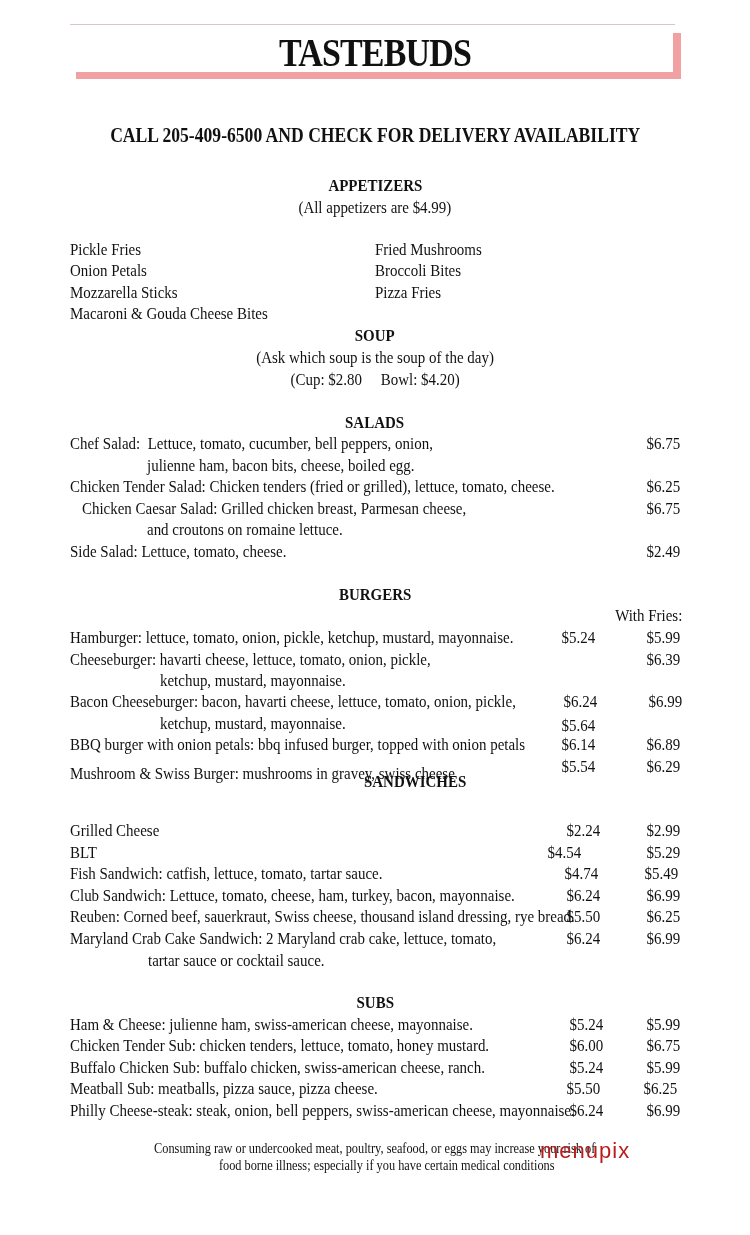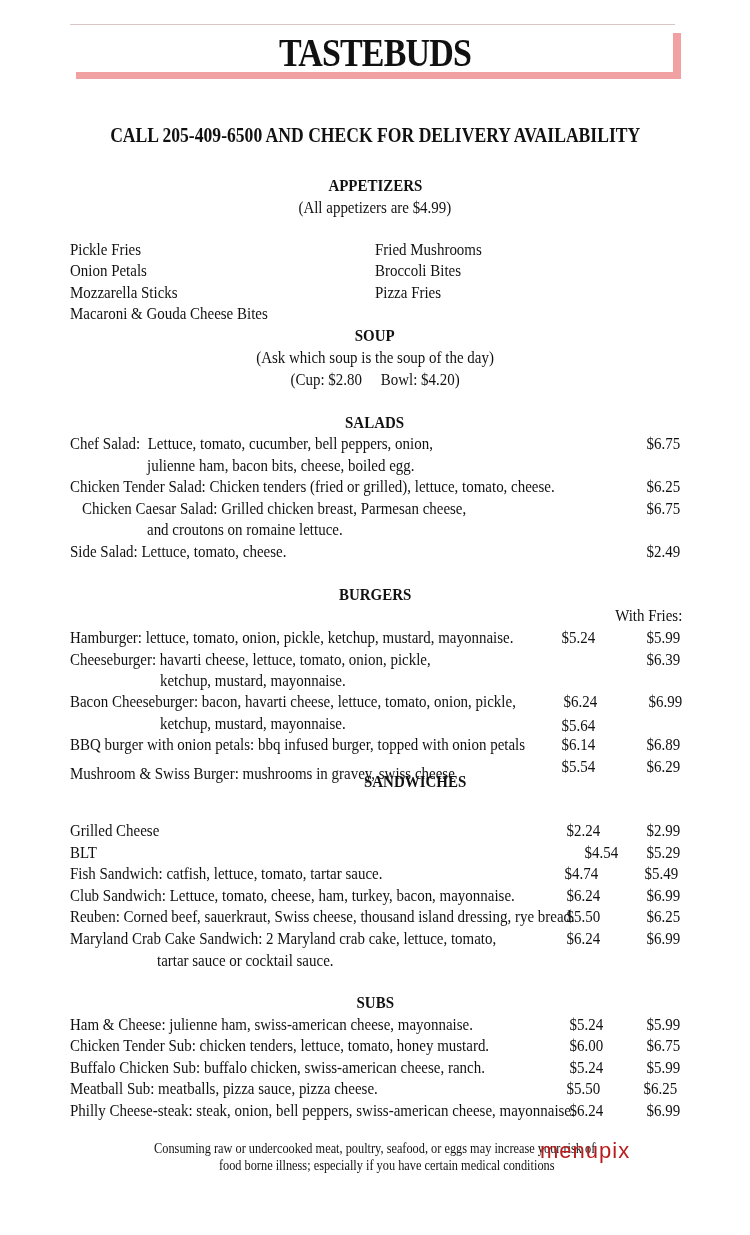--- a/index.html
+++ b/index.html
@@ -105,41 +105,41 @@
 
   <div class="abs c hdr" style="top:771px;margin-left:40px;"><span class="cx">SANDWICHES</span></div>
 
   <div>
     <div class="abs l" style="top:820px;"><span class="x">Grilled Cheese</span></div>
     <div class="abs r" style="left:545px; width:55px; top:820px;"><span class="rx">$2.24</span></div>
     <div class="abs r" style="left:620px; width:60px; top:820px;"><span class="rx">$2.99</span></div>
   </div>
   <div>
     <div class="abs l" style="top:842px;"><span class="x">BLT</span></div>
-    <div class="abs r" style="left:563px; width:55px; top:842px;"><span class="rx">$4.54</span></div>
+    <div class="abs r" style="left:526px; width:55px; top:842px;"><span class="rx">$4.54</span></div>
     <div class="abs r" style="left:620px; width:60px; top:842px;"><span class="rx">$5.29</span></div>
   </div>
   <div>
     <div class="abs l" style="top:863px;"><span class="x">Fish Sandwich: catfish, lettuce, tomato, tartar sauce.</span></div>
     <div class="abs r" style="left:543px; width:55px; top:863px;"><span class="rx">$4.74</span></div>
     <div class="abs r" style="left:618px; width:60px; top:863px;"><span class="rx">$5.49</span></div>
   </div>
   <div>
     <div class="abs l" style="top:885px;"><span class="x">Club Sandwich: Lettuce, tomato, cheese, ham, turkey, bacon, mayonnaise.</span></div>
     <div class="abs r" style="left:545px; width:55px; top:885px;"><span class="rx">$6.24</span></div>
     <div class="abs r" style="left:620px; width:60px; top:885px;"><span class="rx">$6.99</span></div>
   </div>
   <div>
     <div class="abs l" style="top:906px;"><span class="x">Reuben: Corned beef, sauerkraut, Swiss cheese, thousand island dressing, rye bread.</span></div>
     <div class="abs r" style="left:545px; width:55px; top:906px;"><span class="rx">$5.50</span></div>
     <div class="abs r" style="left:620px; width:60px; top:906px;"><span class="rx">$6.25</span></div>
   </div>
   <div>
     <div class="abs l" style="top:928px;"><span class="x">Maryland Crab Cake Sandwich: 2 Maryland crab cake, lettuce, tomato,</span></div>
-    <div class="abs" style="left:157px; top:950px;"><span class="x">tartar sauce or cocktail sauce.</span></div>
+    <div class="abs" style="left:148px; top:950px;"><span class="x">tartar sauce or cocktail sauce.</span></div>
     <div class="abs r" style="left:545px; width:55px; top:928px;"><span class="rx">$6.24</span></div>
     <div class="abs r" style="left:620px; width:60px; top:928px;"><span class="rx">$6.99</span></div>
   </div>
 
   <div class="abs c hdr" style="top:992px;"><span class="cx">SUBS</span></div>
 
   <div>
     <div class="abs l" style="top:1014px;"><span class="x">Ham &amp; Cheese: julienne ham, swiss-american cheese, mayonnaise.</span></div>
     <div class="abs r" style="left:548px; width:55px; top:1014px;"><span class="rx">$5.24</span></div>
     <div class="abs r" style="left:620px; width:60px; top:1014px;"><span class="rx">$5.99</span></div>

